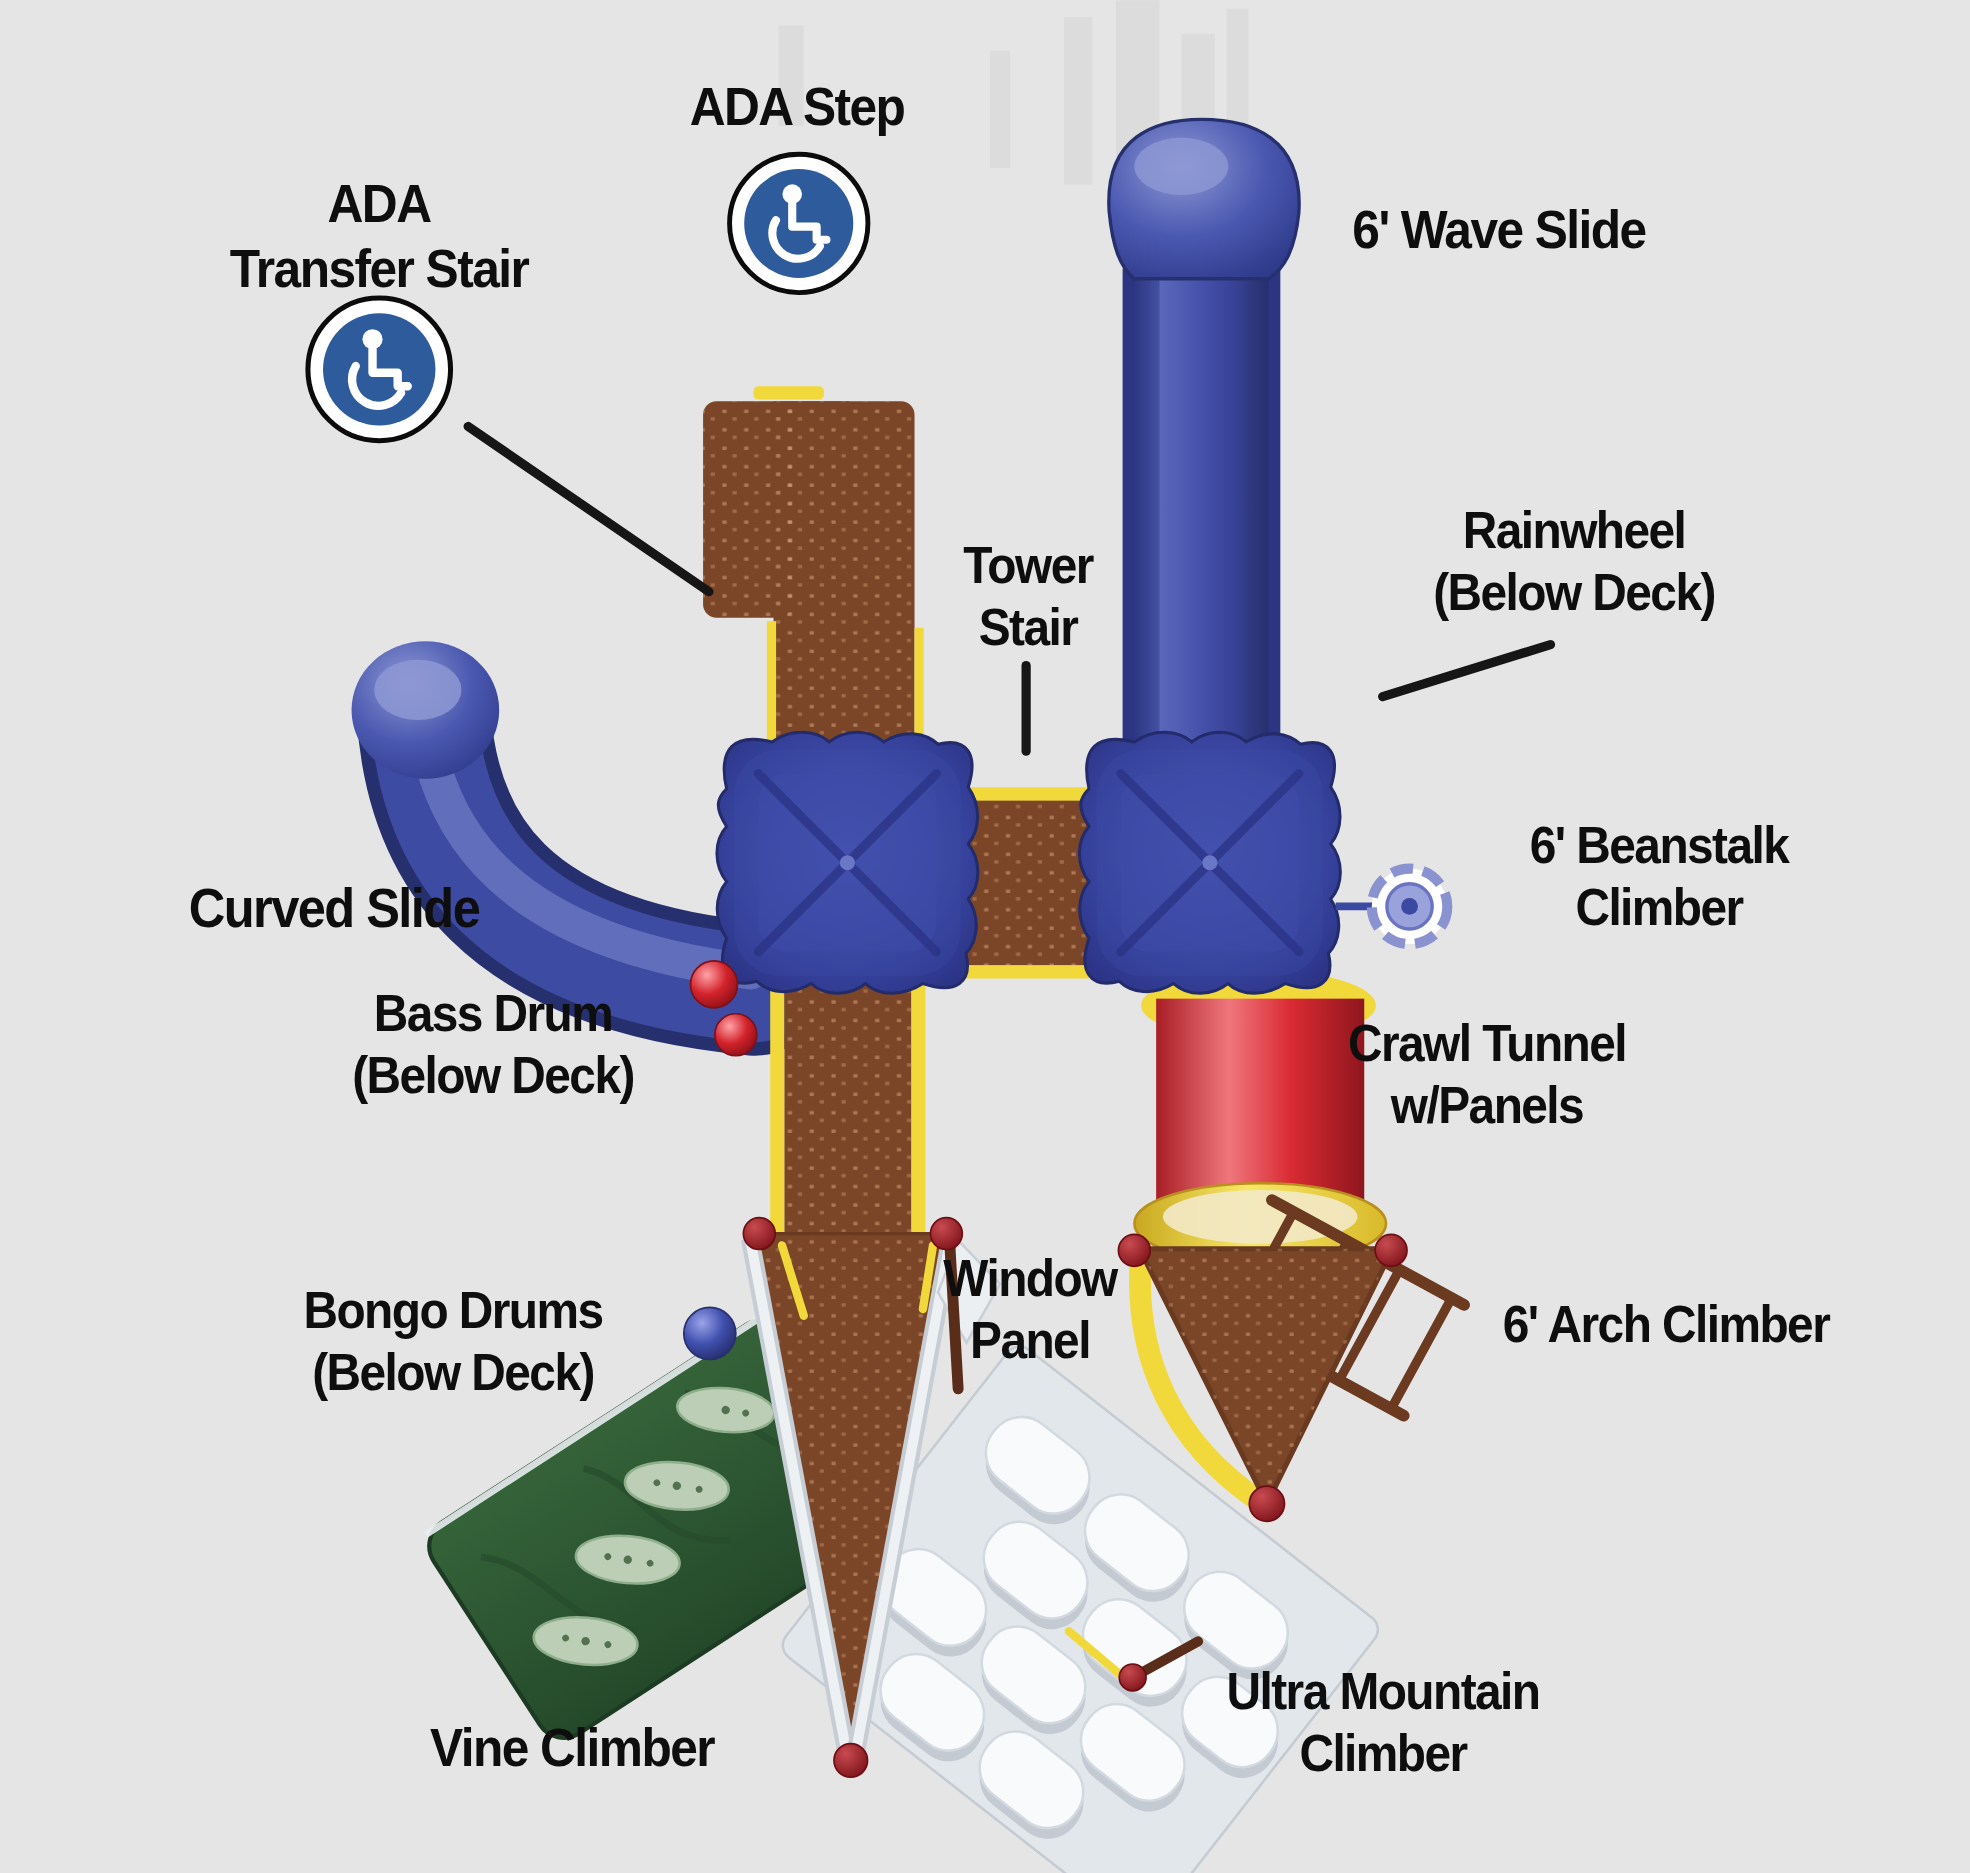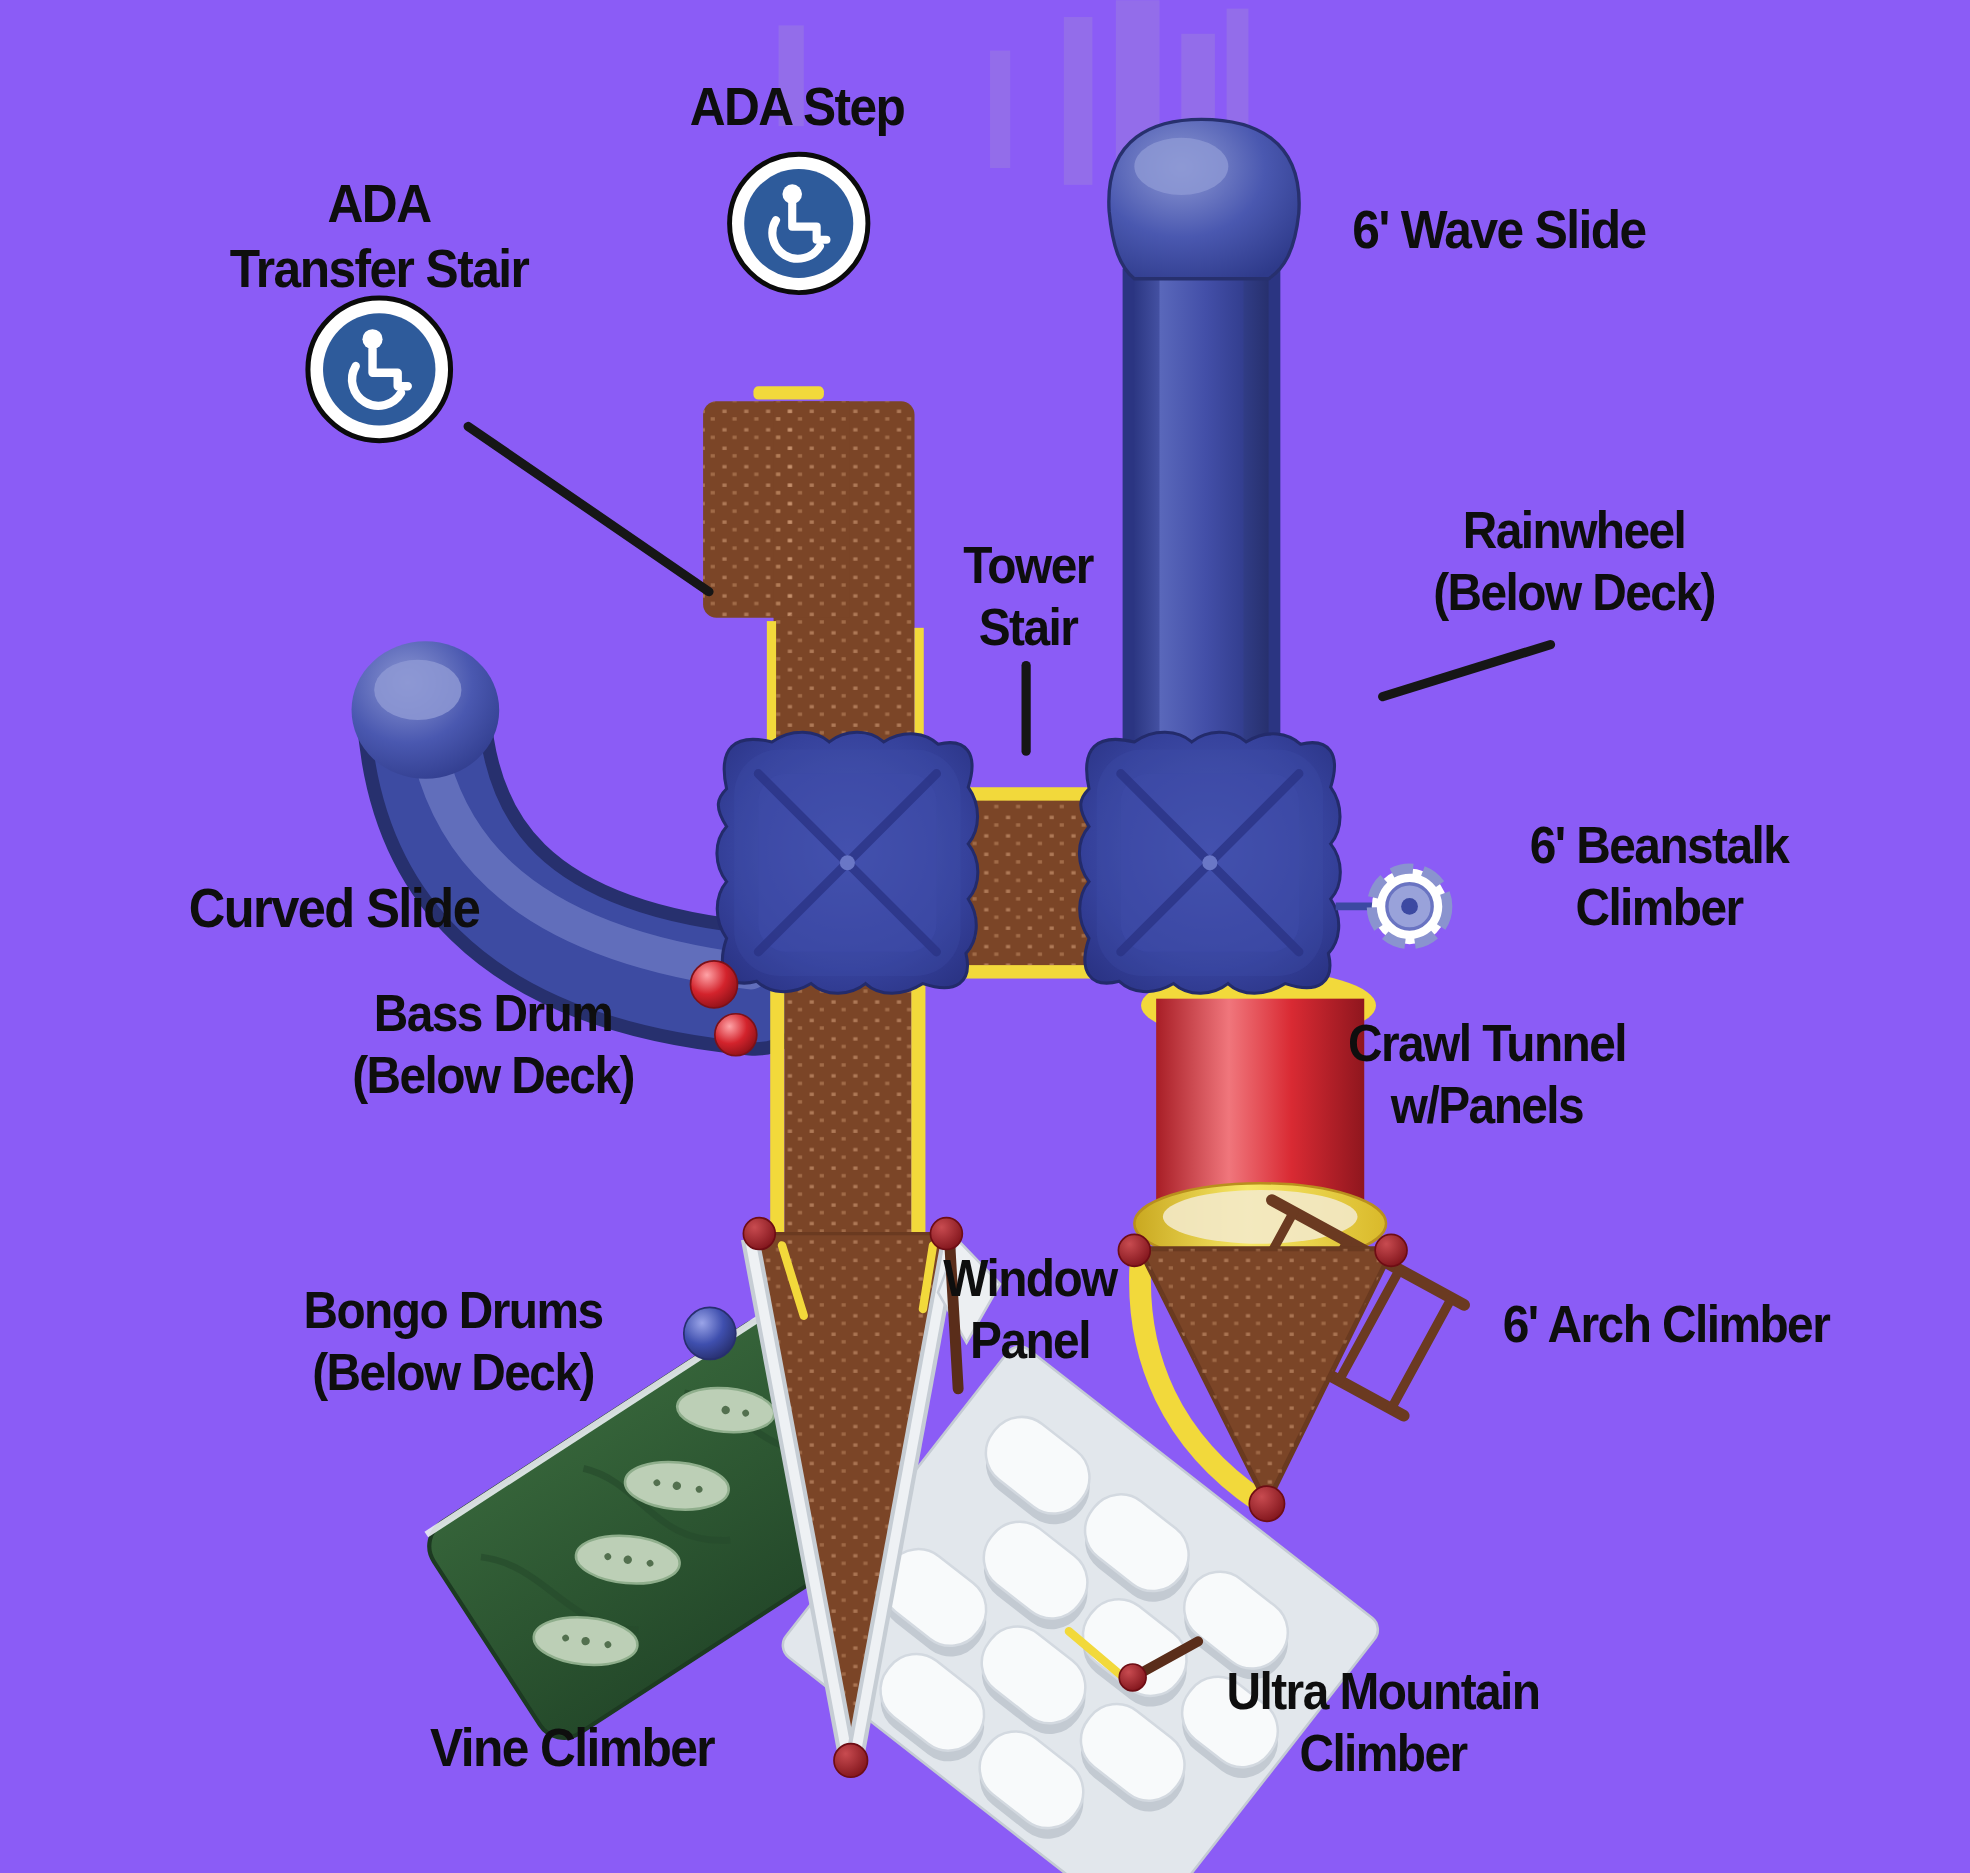--- a/index.html
+++ b/index.html
@@ -1,16 +1,16 @@
 <!DOCTYPE html>
 <html style="font-size:13.4px"><head>
 <meta charset="utf-8">
 <style>
   html,body{margin:0;padding:0;background:#ffffff;}
-  .canvas{position:relative;width:1970px;height:1874px;background:#8b5cf6;overflow:hidden;
+  .canvas{position:relative;width:1970px;height:1874px;background:#e5e5e5;overflow:hidden;
           font-family:"Liberation Sans", sans-serif;}
   .canvas svg{position:absolute;left:0;top:0;}
   .lbl{position:absolute;transform:translate(-50%,-50%) scaleX(.92);
        font-weight:700;color:#0e0e0e;text-align:center;white-space:nowrap;
        letter-spacing:-1.7px;line-height:1.2;}
   .ln{display:block;}
 </style>
 </head>
 <body>
 

